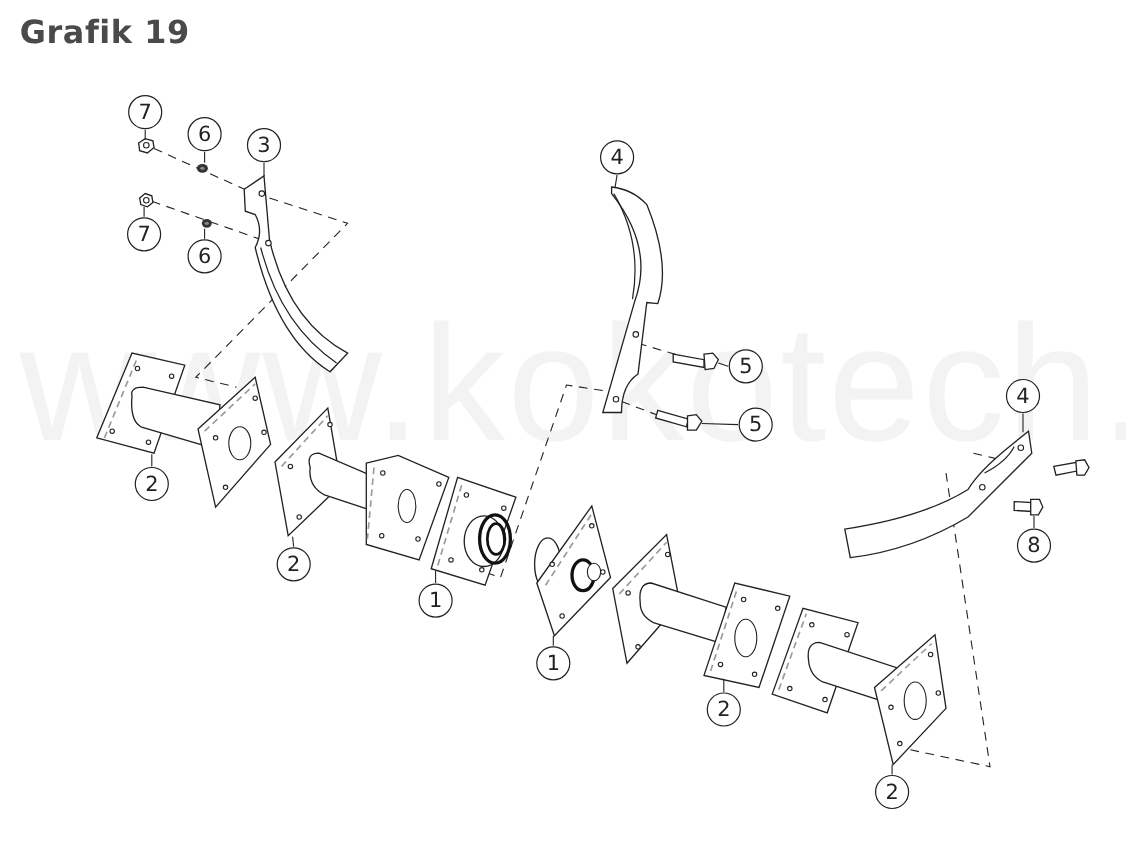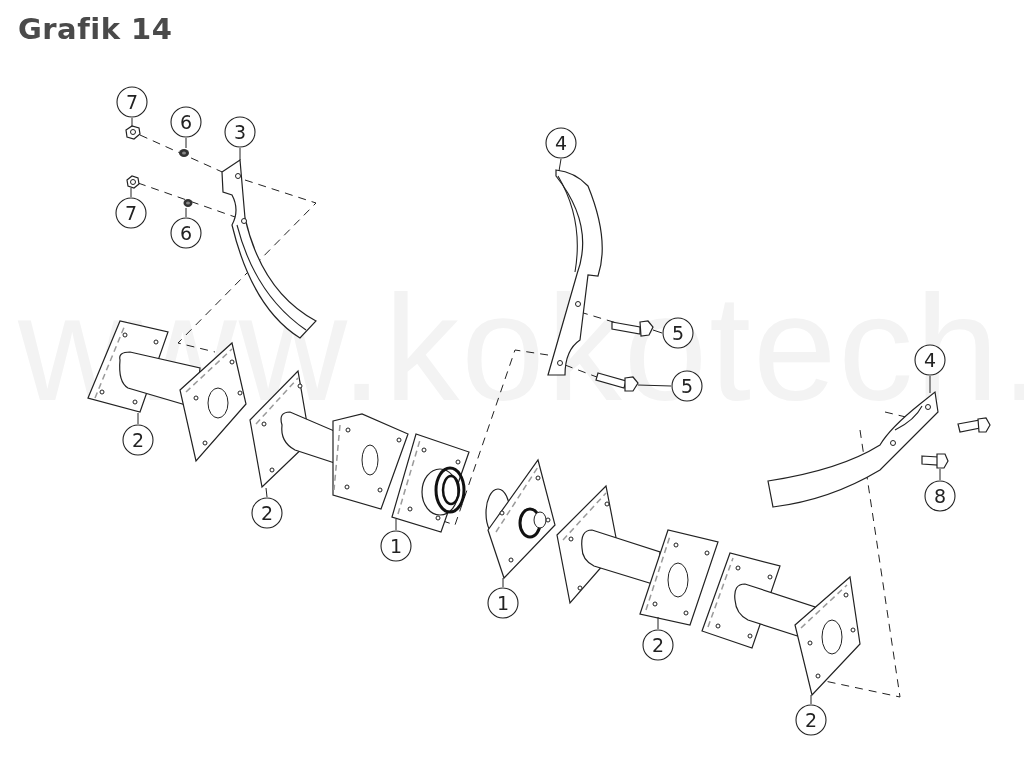--- a/index.html
+++ b/index.html
@@ -12,21 +12,21 @@
   .dash { fill:none; stroke:#222; stroke-width:1; stroke-dasharray:8 6; }
   .gdash { fill:none; stroke:#9a9a9a; stroke-width:1.5; stroke-dasharray:6 4; }
   .hole { fill:#fff; stroke:#222; stroke-width:1; }
   .callout circle { fill:#fff; stroke:#222; stroke-width:1.1; }
   .callout text { font-family:"DejaVu Sans", sans-serif; font-size:19px; fill:#222; text-anchor:middle; dominant-baseline:central; }
   .leader { stroke:#222; stroke-width:1; }
 </style>
 </head>
 <body>
 
-<div class="title">Grafik 14</div>
+<div class="title">Grafik 19</div>
 <div class="watermark">www.kokotech.de</div>
 
 <svg class="diagram" width="1024" height="768" viewBox="0 0 1024 768" xmlns="http://www.w3.org/2000/svg">
 
   <g>
     <path class="dash" d="M140 135 L240 180"></path>
     <path class="dash" d="M138 183 L238 218"></path>
     <path class="dash" d="M245 180 L316 203 L178 343 L215 352"></path>
     <path class="dash" d="M580 312 L640 330"></path>
     <path class="dash" d="M565 365 L610 382"></path>

